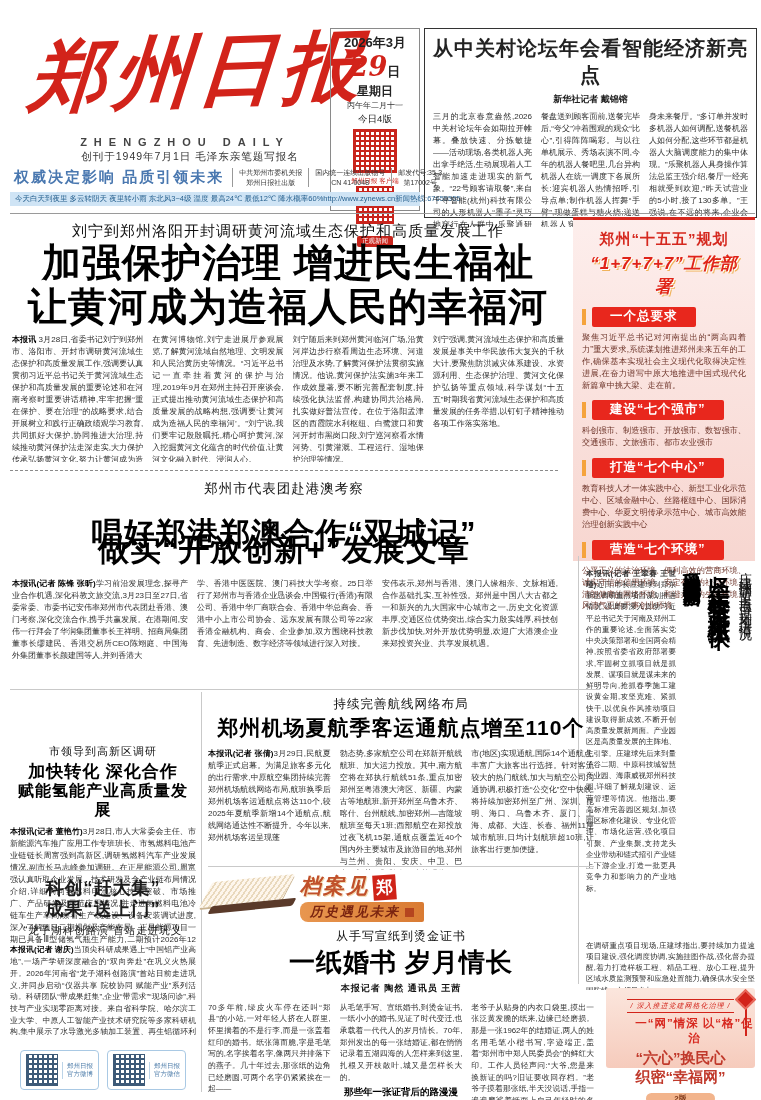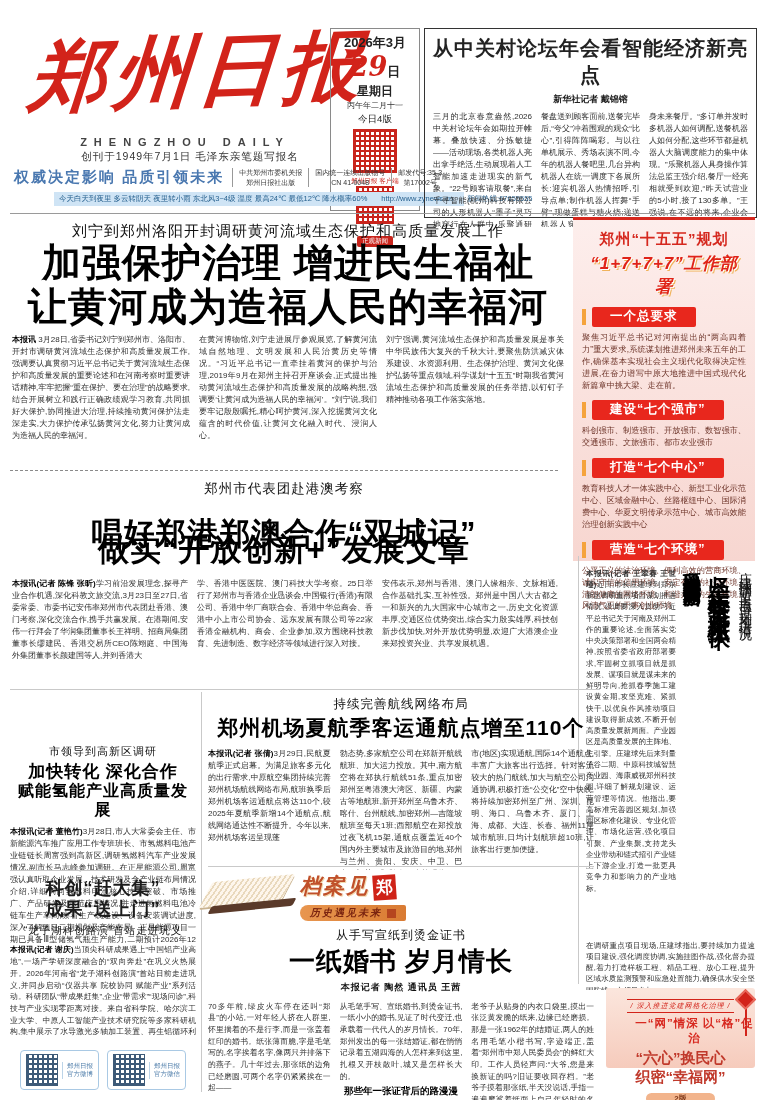--- a/index.html
+++ b/index.html
@@ -9,21 +9,21 @@
   
   .brand{font-family:"DejaVu Serif",serif;font-weight:bold;font-style:italic;
          color:#d2231a;font-size:78px;letter-spacing:6px;line-height:1;
          transform:skewX(-6deg) rotate(-2deg);white-space:nowrap;}
   .brand-en{font-size:11px;letter-spacing:7px;color:#444;text-align:center;font-weight:bold;}
   .founding{font-size:10.5px;color:#333;text-align:center;letter-spacing:1px;}
   .slogan{font-size:15px;font-weight:bold;color:#4a78b0;letter-spacing:2px;white-space:nowrap;}
   .pubcol{font-size:7px;color:#333;line-height:1.35;padding:0 6px;border-left:1px solid #999;text-align:center;white-space:nowrap;}
   .pubcol:first-child{border-left:none;}
   .weather{background:#cfe4f5;color:#27618f;font-size:7.5px;line-height:14px;height:14px;
-           padding:0 5px;white-space:nowrap;display:flex;gap:14px;margin-left:44px;}
+           padding:0 5px;white-space:nowrap;display:flex;gap:0;}
   
   .datebox{border:1px solid #8a8a8a;text-align:center;padding-top:5px;}
   .db-month{font-size:13px;font-weight:bold;}
   .db-day{font-family:"DejaVu Serif",serif;font-style:italic;font-weight:bold;color:#d2231a;font-size:27px;line-height:1.1;}
   .db-day .unit{font-size:13px;color:#222;font-style:normal;font-family:"Liberation Sans",sans-serif;}
   .db-week{font-size:12px;font-weight:bold;margin-top:1px;}
   .db-lunar{font-size:8px;color:#333;margin-top:0;}
   .db-ed{font-size:9.5px;margin-top:2px;}
   .qr{display:inline-block;background-color:#fff;
       background-image:repeating-linear-gradient(0deg,currentColor 0 2px,transparent 2px 5px),
@@ -71,21 +71,21 @@
   .promo-l2{color:#c0392b;font-size:15px;font-weight:900;line-height:1.25;margin-top:3px;}
   .promo-badge{display:inline-block;background:#f2b48c;color:#7c3516;font-size:8px;font-weight:bold;
                border-radius:6px;padding:0 28px;margin-top:4px;}
   .knot{width:11px;height:11px;background:#d2231a;transform:rotate(45deg);border:2px solid #e8695c;}
   .tassel{width:2px;height:16px;background:#d2231a;margin:2px auto 0;}
   
   .arch-logo{font-size:21px;font-weight:900;font-style:italic;color:#c0502a;letter-spacing:2px;
              text-shadow:1px 1px 0 #f3d9b0;}
   .arch-seal{display:inline-block;background:#cf2318;color:#fff;font-size:17px;font-weight:bold;
              padding:1px 3px;transform:rotate(-4deg);font-style:normal;}
-  .arch-banner{background:linear-gradient(90deg,#e8964f,#d97b33);color:#7a2410;font-size:10px;
+  .arch-banner{background:linear-gradient(90deg,#e8964f,#d97b33);color:#7a2410;font-size:13px;
                font-weight:900;font-style:italic;letter-spacing:2px;border-radius:8px 2px 2px 8px;
                padding:1px 10px;display:inline-block;}
   .arch-banner .sq{display:inline-block;width:9px;height:9px;background:#b5451f;margin-left:5px;vertical-align:middle;}
   .book{position:relative;width:86px;height:46px;}
   .book .pages{position:absolute;left:0;top:6px;width:78px;height:26px;background:
       repeating-linear-gradient(100deg,#fdf6ec 0 3px,#e9d9bd 3px 5px);
       transform:skewX(-32deg) rotate(-6deg);border-radius:2px;box-shadow:1px 2px 0 #c9b391;}
   .book .cover{position:absolute;left:4px;top:30px;width:80px;height:8px;background:#5a3a2a;
       transform:skewX(-32deg) rotate(-6deg);border-radius:2px;}
   .inset-h{display:block;font-weight:900;color:#000;font-size:9.5px;text-align:center;margin:2px 0;}
@@ -149,20 +149,21 @@
   </div>
 
   <div class="abs rule" style="left:10px;top:213px;width:745px;height:1px;"></div>
 
   <div class="abs kicker" style="left:10px;top:222px;width:556px;">刘宁到郑州洛阳开封调研黄河流域生态保护和高质量发展工作</div>
   <div class="abs hl" style="left:10px;top:240px;width:556px;font-size:39px;">加强保护治理  增进民生福祉</div>
   <div class="abs hl" style="left:10px;top:284px;width:556px;font-size:39px;">让黄河成为造福人民的幸福河</div>
   <div class="abs colrow" style="left:12px;top:334px;width:552px;height:128px;">
     <p class="bt c"><b class="intro">本报讯 </b><span>3月28日,省委书记刘宁到郑州市、洛阳市、开封市调研黄河流域生态保护和高质量发展工作,强调要认真贯彻习近平总书记关于黄河流域生态保护和高质量发展的重要论述和在河南考察时重要讲话精神,牢牢把握“重在保护、要在治理”的战略要求,结合开展树立和践行正确政绩观学习教育,共同抓好大保护,协同推进大治理,持续推动黄河保护法走深走实,大力保护传承弘扬黄河文化,努力让黄河成为造福人民的幸福河。</span></p>
     <p class="bt c">在黄河博物馆,刘宁走进展厅参观展览,了解黄河流域自然地理、文明发展和人民治黄历史等情况。“习近平总书记一直牵挂着黄河的保护与治理,2019年9月在郑州主持召开座谈会,正式提出推动黄河流域生态保护和高质量发展的战略构想,强调要‘让黄河成为造福人民的幸福河’。”刘宁说,我们要牢记殷殷嘱托,精心呵护黄河,深入挖掘黄河文化蕴含的时代价值,让黄河文化融入时代、浸润人心。</p>
+    <p class="bt c">刘宁随后来到郑州黄河临河广场,沿黄河岸边步行察看周边生态环境、河道治理及水势,了解黄河保护法贯彻实施情况。他说,黄河保护法实施3年来工作成效显著,要不断完善配套制度,持续强化执法监督,构建协同共治格局,扎实做好普法宣传。在位于洛阳孟津区的西霞院水利枢纽、白鹭渡口和黄河开封市黑岗口段,刘宁巡河察看水情河势、引黄灌溉、工程运行、湿地保护治理等情况。</p>
     <p class="bt c">刘宁强调,黄河流域生态保护和高质量发展是事关中华民族伟大复兴的千秋大计,要聚焦防洪减灾体系建设、水资源利用、生态保护治理、黄河文化保护弘扬等重点领域,科学谋划“十五五”时期我省黄河流域生态保护和高质量发展的任务举措,以钉钉子精神推动各项工作落实落地。</p>
   </div>
 
   <div class="abs plan" style="left:573px;top:217px;width:164px;height:325px;">
     <div class="plan-t1">郑州“十五五”规划</div>
     <div class="plan-t2">“1+7+7+7”工作部署</div>
 
     <div class="pill-row">
         <span class="pill-bar"></span>
         <span class="pill">一个总要求</span>

